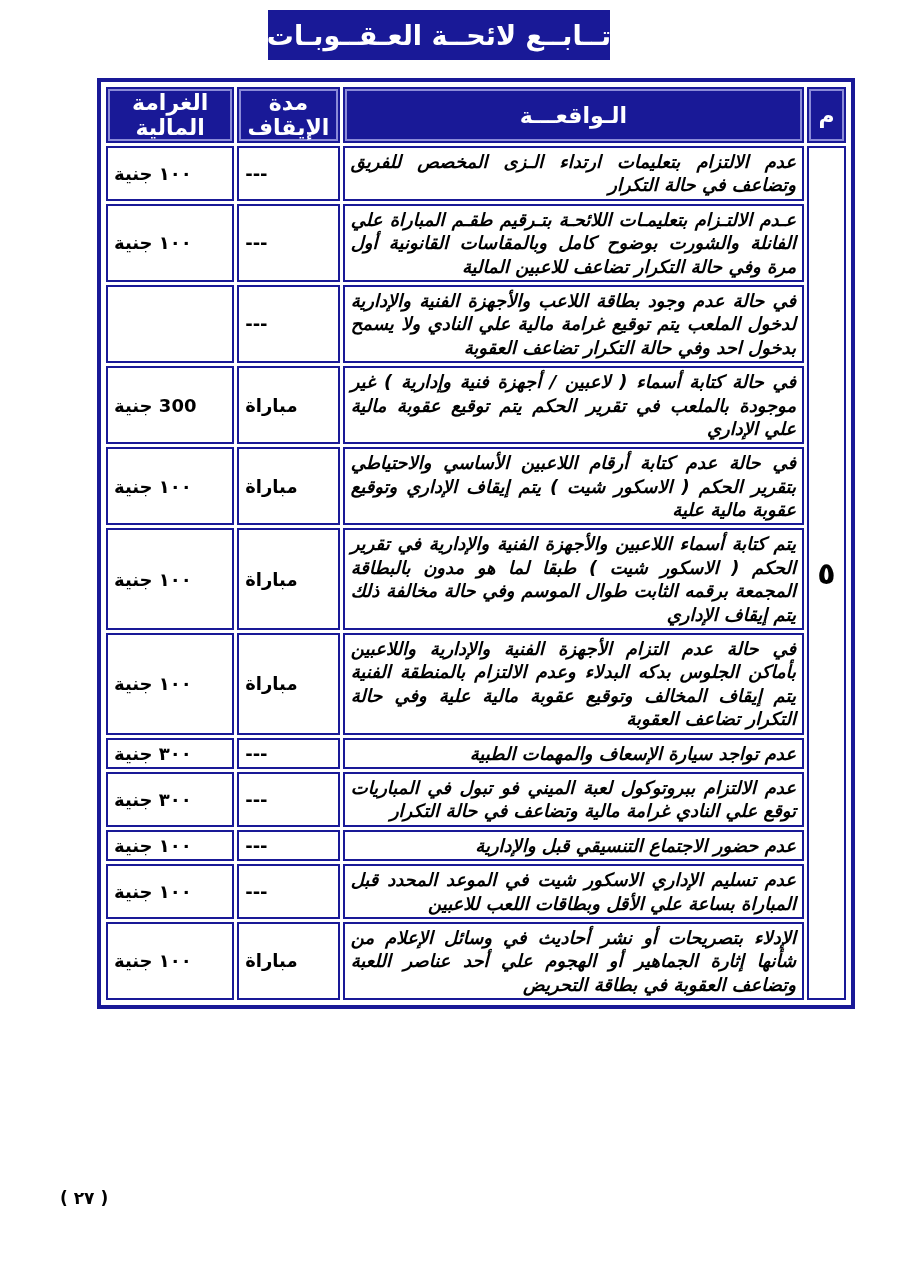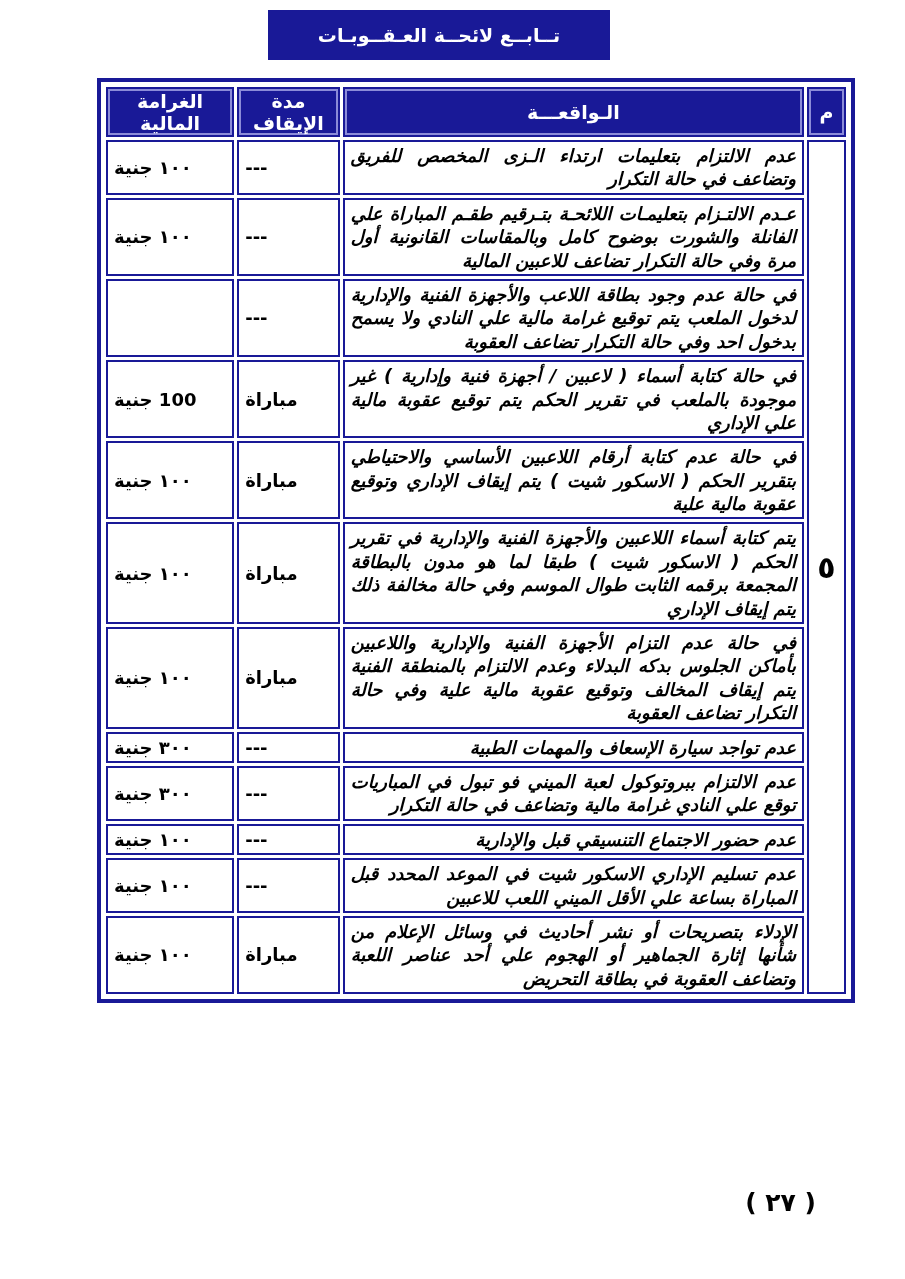--- a/index.html
+++ b/index.html
@@ -18,42 +18,42 @@
   }
   .title-bar{
     position:absolute;
     top:10px;left:268px;
     width:342px;height:50px;
     background:var(--navy);
     display:flex;align-items:center;justify-content:center;
   }
   .title-bar span{
     color:#fff;
-    font-size:19px;
+    font-size:27px;
     letter-spacing:1px;
     white-space:nowrap;
   }
   .table-frame{
     position:absolute;
     top:78px;left:97px;
     border:4px solid var(--navy);
     padding:2px;
     background:#fff;
   }
   table{
     border-collapse:separate;
     border-spacing:3px;
     width:746px;
     direction:rtl;
     table-layout:fixed;
   }
   th{
     background:var(--navy);
     color:#fff;
-    font-size:19px;
+    font-size:22px;
     height:38px;
     text-align:center;
     border:2px solid var(--navy);
     box-shadow:inset 0 0 0 2px var(--navy-light);
     font-weight:bold;
   }
   td{
     border:2px solid var(--navy);
     background:#fff;
     font-size:18px;
@@ -77,22 +77,22 @@
   }
   td.cell-index{
     text-align:center;
     font-size:30px;
   }
   .page-footer{
     position:absolute;
     top:1188px;
     left:60px;
     width:756px;
-    text-align:right;
-    font-size:25px;
+    text-align:left;
+    font-size:17px;
   }
 </style>
 </head>
 <body>
 
 <div class="title-bar">
   <span>تــابــع لائحــة العـقــوبـات</span>
 </div>
 
 <div class="table-frame">
@@ -124,21 +124,21 @@
           <td class="cell-fine">١٠٠ جنية</td>
         </tr>
         <tr>
           <td class="cell-incident">في حالة عدم وجود بطاقة اللاعب والأجهزة الفنية والإدارية لدخول الملعب يتم توقيع غرامة مالية علي النادي ولا يسمح بدخول احد وفي حالة التكرار تضاعف العقوبة</td>
           <td class="cell-susp">---</td>
           <td class="cell-fine"></td>
         </tr>
         <tr>
           <td class="cell-incident">في حالة كتابة أسماء ( لاعبين / أجهزة فنية وإدارية ) غير موجودة بالملعب في تقرير الحكم يتم توقيع عقوبة مالية علي الإداري</td>
           <td class="cell-susp">مباراة</td>
-          <td class="cell-fine">100 جنية</td>
+          <td class="cell-fine">300 جنية</td>
         </tr>
         <tr>
           <td class="cell-incident">في حالة عدم كتابة أرقام اللاعبين الأساسي والاحتياطي بتقرير الحكم ( الاسكور شيت ) يتم إيقاف الإداري وتوقيع عقوبة مالية علية</td>
           <td class="cell-susp">مباراة</td>
           <td class="cell-fine">١٠٠ جنية</td>
         </tr>
         <tr>
           <td class="cell-incident">يتم كتابة أسماء اللاعبين والأجهزة الفنية والإدارية في تقرير الحكم ( الاسكور شيت ) طبقا لما هو مدون بالبطاقة المجمعة برقمه الثابت طوال الموسم وفي حالة مخالفة ذلك يتم إيقاف الإداري</td>
           <td class="cell-susp">مباراة</td>
           <td class="cell-fine">١٠٠ جنية</td>
@@ -157,21 +157,21 @@
           <td class="cell-incident">عدم الالتزام ببروتوكول لعبة الميني فو تبول في المباريات توقع علي النادي غرامة مالية وتضاعف في حالة التكرار</td>
           <td class="cell-susp">---</td>
           <td class="cell-fine">٣٠٠ جنية</td>
         </tr>
         <tr>
           <td class="cell-incident">عدم حضور الاجتماع التنسيقي قبل والإدارية</td>
           <td class="cell-susp">---</td>
           <td class="cell-fine">١٠٠ جنية</td>
         </tr>
         <tr>
-          <td class="cell-incident">عدم تسليم الإداري الاسكور شيت في الموعد المحدد قبل المباراة بساعة علي الأقل الميني اللعب للاعبين</td>
+          <td class="cell-incident">عدم تسليم الإداري الاسكور شيت في الموعد المحدد قبل المباراة بساعة علي الأقل وبطاقات اللعب للاعبين</td>
           <td class="cell-susp">---</td>
           <td class="cell-fine">١٠٠ جنية</td>
         </tr>
         <tr>
           <td class="cell-incident">الإدلاء بتصريحات أو نشر أحاديث في وسائل الإعلام من شأنها إثارة الجماهير أو الهجوم علي أحد عناصر اللعبة وتضاعف العقوبة في بطاقة التحريض</td>
           <td class="cell-susp">مباراة</td>
           <td class="cell-fine">١٠٠ جنية</td>
         </tr>
       </tbody>
   </table>

